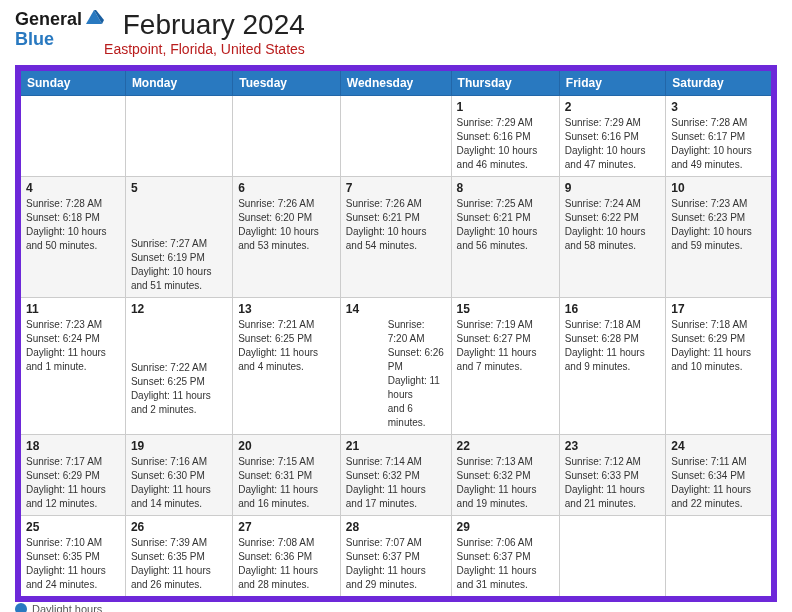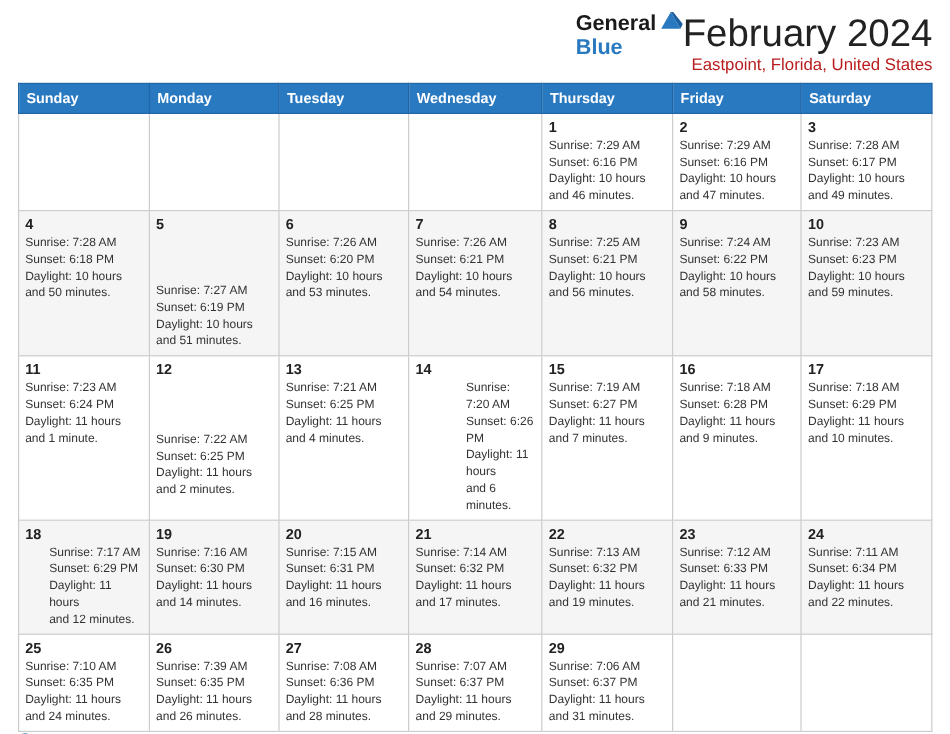--- a/index.html
+++ b/index.html
@@ -10,21 +10,21 @@
       height: 612px;
       overflow: hidden;
     }
     .page {
       width: 792px;
       min-height: 612px;
       padding: 10px 15px 10px 15px;
     }
     .header {
       display: flex;
-      justify-content: flex-end;
+      justify-content: flex-start;
       align-items: flex-start;
       margin-bottom: 8px;
     }
     .logo {
       display: flex;
       align-items: center;
       gap: 2px;
     }
     .logo-text {
       font-size: 18px;
@@ -35,33 +35,33 @@
     .logo-icon {
       width: 20px;
       height: 20px;
       margin-left: 2px;
       margin-top: -8px;
     }
     .title-block {
       text-align: right;
     }
     .main-title {
-      font-size: 32px;
+      font-size: 28px;
       font-weight: normal;
       color: #222;
       line-height: 1.1;
     }
     .subtitle {
       font-size: 14px;
       color: #b91c1c;
     }
     .calendar {
       width: 100%;
       border-collapse: collapse;
-      border: 1px solid #6d28d9;
+      border: 6px solid #6d28d9;
     }
     .calendar th {
       background: #2979c0;
       color: #fff;
       font-size: 12px;
       font-weight: bold;
       padding: 5px 6px;
       text-align: left;
       border: 1px solid #2266a8;
     }
@@ -270,21 +270,21 @@
             <span class="day-num">17</span>
             <div class="day-info" style="white-space: pre-line;">Sunrise: 7:18 AM
 Sunset: 6:29 PM
 Daylight: 11 hours
 and 10 minutes.</div>
           </td>
         </tr>
         <tr>
           <td>
             <span class="day-num">18</span>
-            <div class="day-info" style="white-space: pre-line; margin-left: 20px;">Sunrise: 7:17 AM
+            <div class="day-info" style="white-space: pre-line;">Sunrise: 7:17 AM
 Sunset: 6:29 PM
 Daylight: 11 hours
 and 12 minutes.</div>
           </td>
           <td>
             <span class="day-num">19</span>
             <div class="day-info" style="white-space: pre-line;">Sunrise: 7:16 AM
 Sunset: 6:30 PM
 Daylight: 11 hours
 and 14 minutes.</div>

